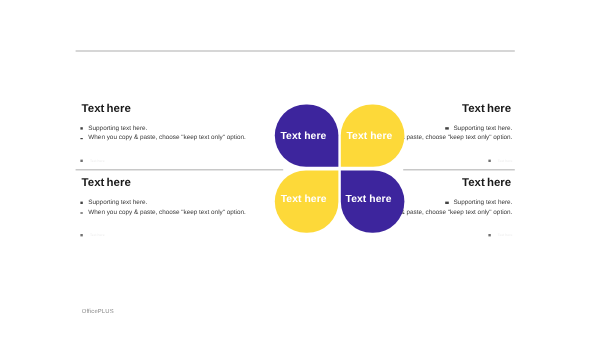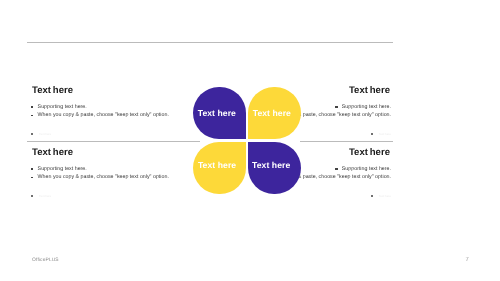--- a/index.html
+++ b/index.html
@@ -1,17 +1,17 @@
 <!DOCTYPE html>
 <html><head>
 <meta charset="utf-8">
 <style>
   html,body{margin:0;padding:0;background:#ffffff;}
   body{width:500px;height:281px;overflow:hidden;font-family:"Liberation Sans",sans-serif;-webkit-font-smoothing:antialiased;text-rendering:geometricPrecision;}
-  .slide{position:relative;width:420px;height:281px;background:#fff;filter:opacity(1);}
+  .slide{position:relative;width:420px;height:281px;background:#fff;filter:opacity(1);margin-left:36px;}
   .rule{position:absolute;height:1px;background:#bbbbbb;}
   .rule-top{left:27px;right:27px;top:42px;}
   .rule-mid-l{left:27px;width:172.6px;top:141px;}
   .rule-mid-r{left:300px;right:27px;top:141px;}
   .heading{position:absolute;font-weight:bold;font-size:9.55px;color:#1a1a1a;letter-spacing:0.02px;word-spacing:-0.9px;white-space:nowrap;}
   .bullets{position:absolute;font-size:5.3px;color:#393939;line-height:8.9px;}
   .bullets .li{white-space:nowrap;display:flex;align-items:baseline;}
   .bullets.right .li{justify-content:flex-end;}
   .bullets .dash{display:inline-block;width:2.3px;margin-right:4.3px;flex:0 0 auto;text-align:left;color:transparent;position:relative;}
   .bullets .dash:after{content:"";position:absolute;left:0;top:3.45px;width:2.4px;height:1.6px;background:#434343;}

